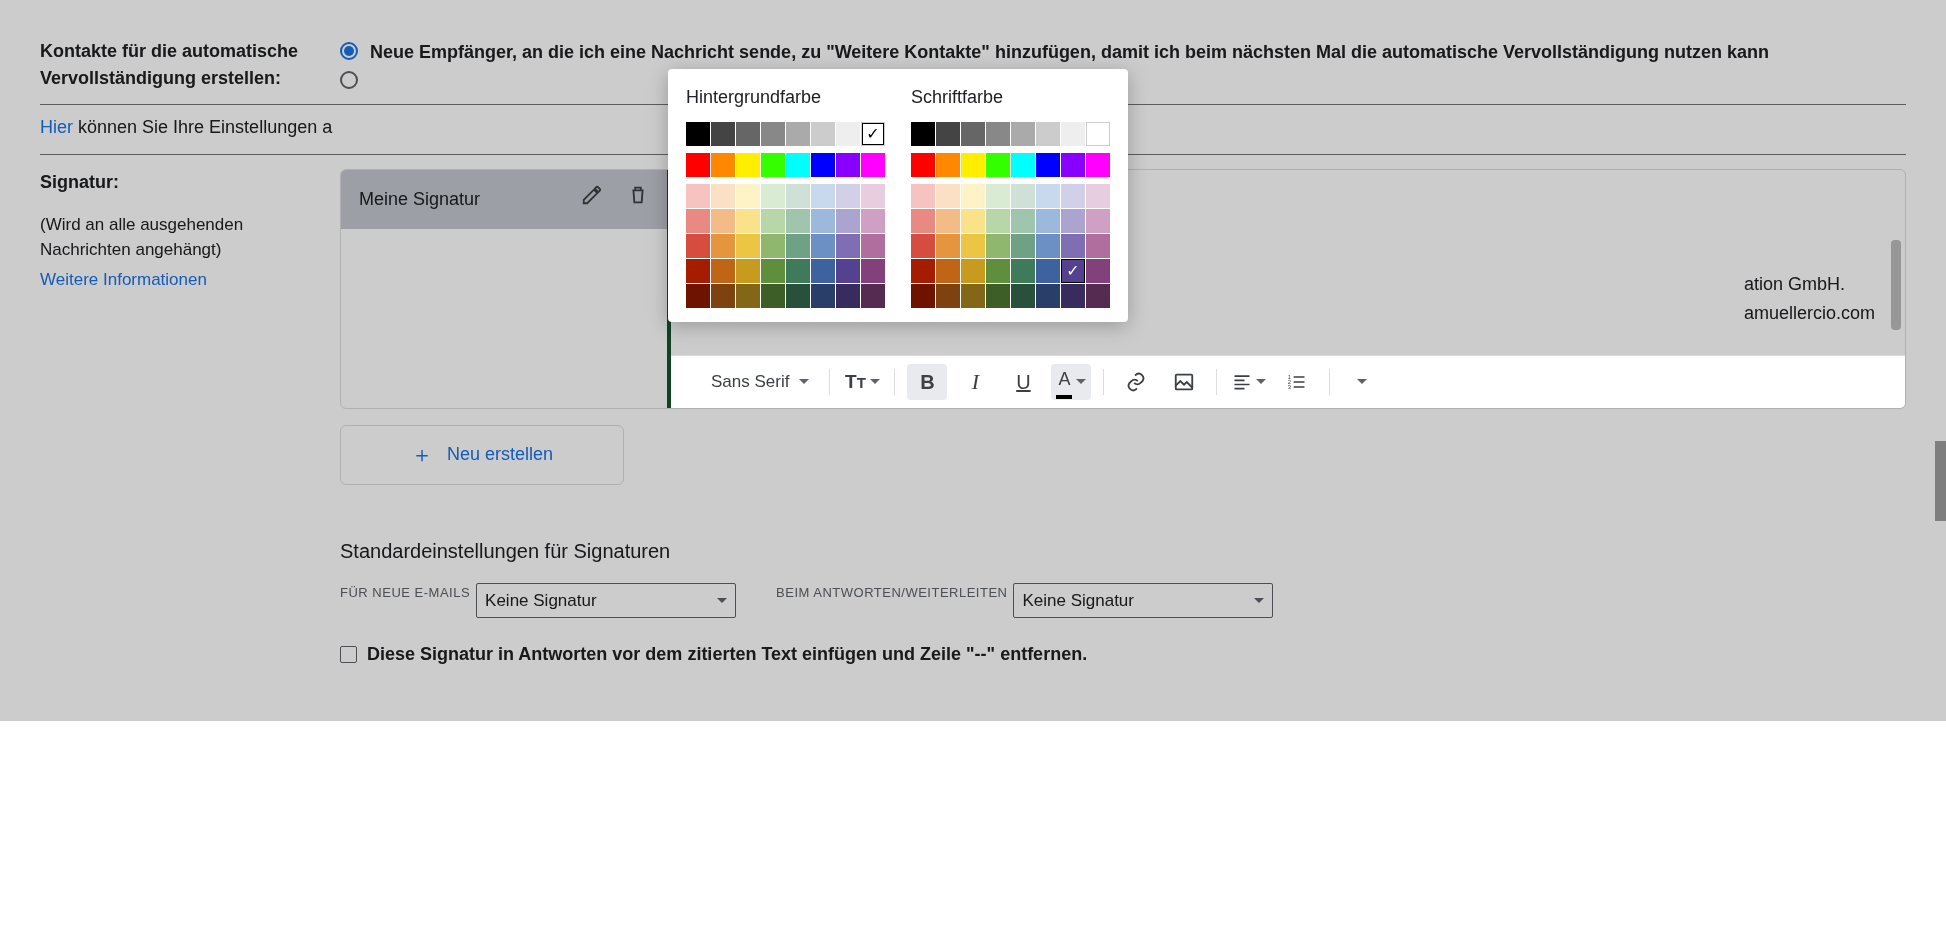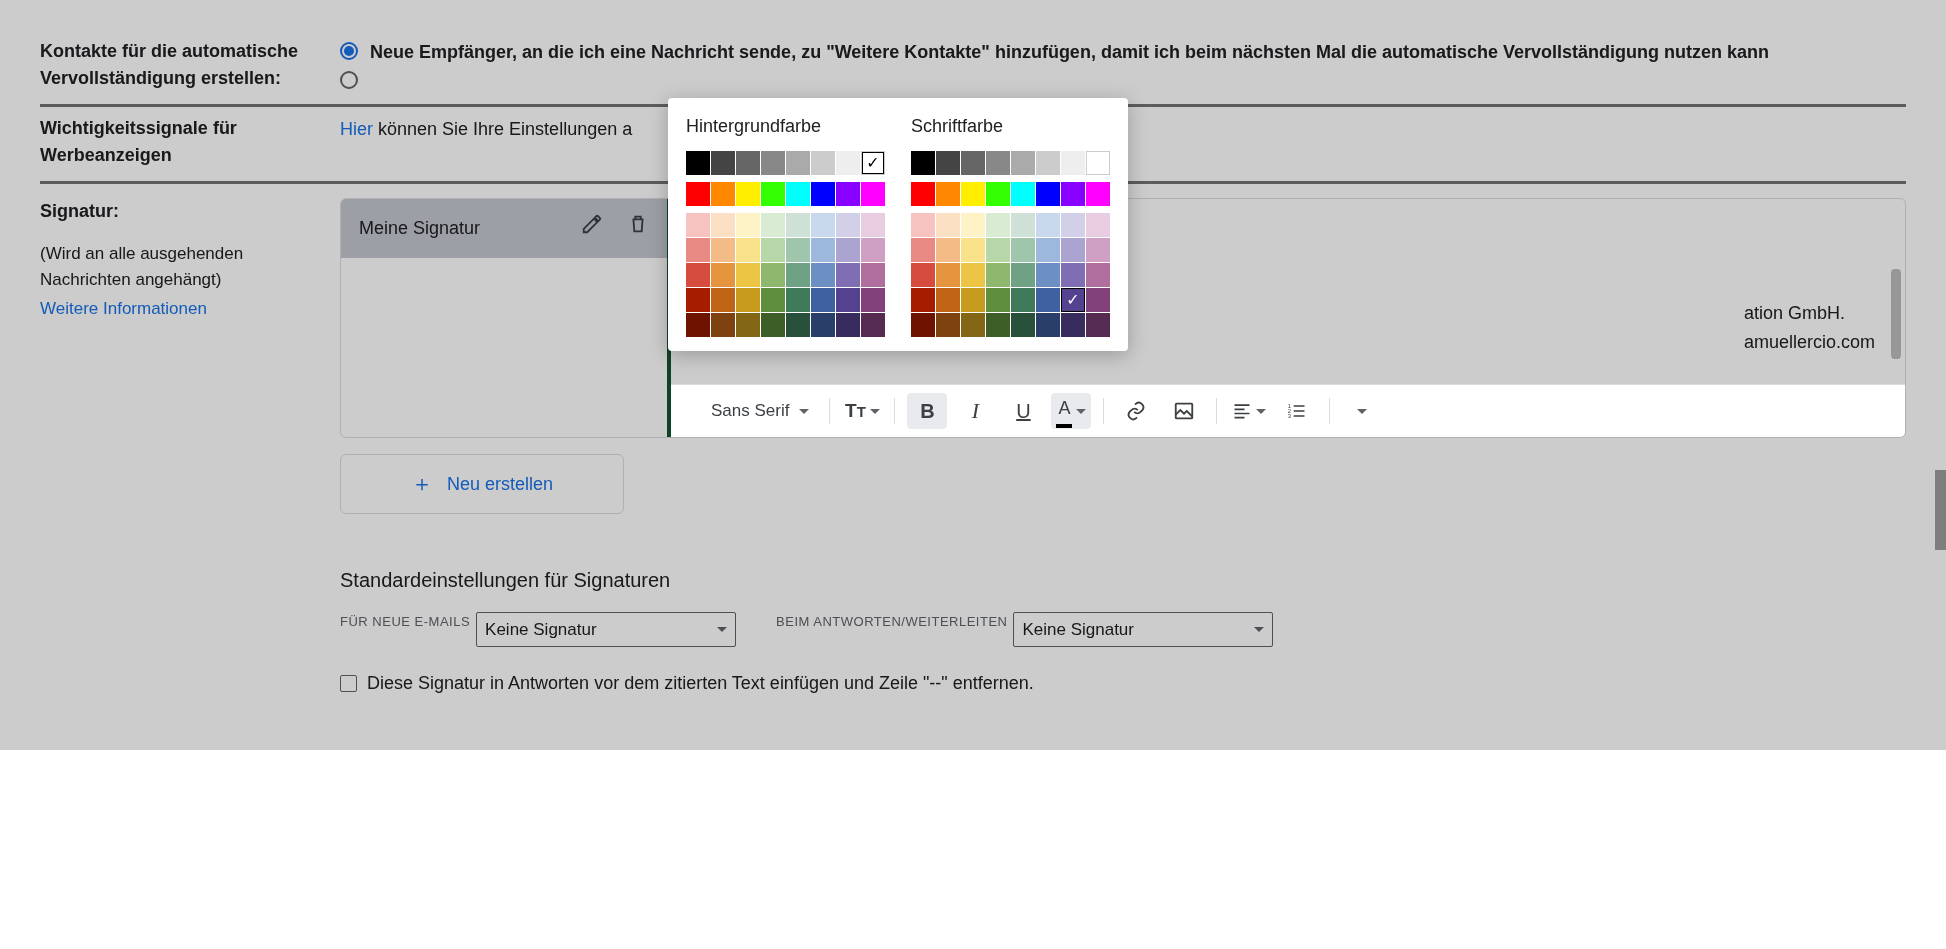--- a/index.html
+++ b/index.html
@@ -16,21 +16,21 @@
     inset: 0;
     background: rgba(0,0,0,0.2);
     pointer-events: none;
     z-index: 5;
   }
   .page {
     padding: 30px 40px 40px 40px;
   }
   .row {
     display: flex;
-    border-bottom: 3px solid #737373;
+    border-bottom: 1px solid #737373;
     padding: 8px 0 12px 0;
   }
   .row.noborder { border-bottom: none; }
   .label-col {
     width: 300px;
     flex: 0 0 300px;
     font-weight: 700;
     padding-right: 20px;
     line-height: 1.5;
   }
@@ -189,21 +189,21 @@
     border-radius: 2px;
     padding: 3px 8px;
     width: 260px;
     display: flex; justify-content: space-between; align-items: center;
     font-size: 17px;
     cursor: pointer;
     background: #fff;
   }
   .cb-line {
     margin-top: 22px;
-    display: flex; align-items: center; gap: 10px;
+    display: flex; align-items: center; gap: 10px; font-weight: bold;
   }
   .cb {
     width: 17px; height: 17px;
     border: 1.5px solid #5f6368;
     border-radius: 2px;
   }
   
   .popover {
     position: absolute;
     background: #fff;
@@ -261,21 +261,20 @@
         <span class="radio selected"></span>
         <span style="font-weight:700;">Neue Empfänger, an die ich eine Nachricht sende, zu "Weitere Kontakte" hinzufügen, damit ich beim nächsten Mal die automatische Vervollständigung nutzen kann</span>
       </div>
       <div class="radio-line">
         <span class="radio"></span>
       </div>
     </div>
   </div>
 
   <div class="row">
-    <div class="label-col">Wichtigkeitssignale für Werbeanzeigen</div>
     <div class="value-col">
       <a class="link">Hier</a><span> können Sie Ihre Einstellungen a</span>
     </div>
   </div>
 
   <div class="row noborder" style="padding-top:14px; position:relative;">
     <div class="label-col">
       <span>Signatur:</span>
       <div class="sub-note">(Wird an alle ausgehenden Nachrichten angehängt)</div>
       <a class="link sub-note" style="display:inline-block;margin-top:4px;">Weitere Informationen</a>

